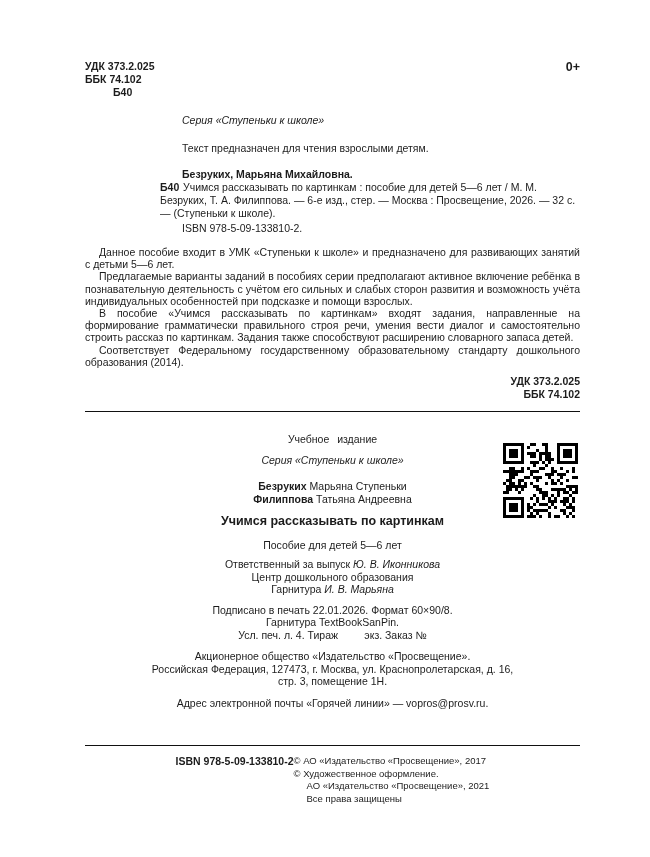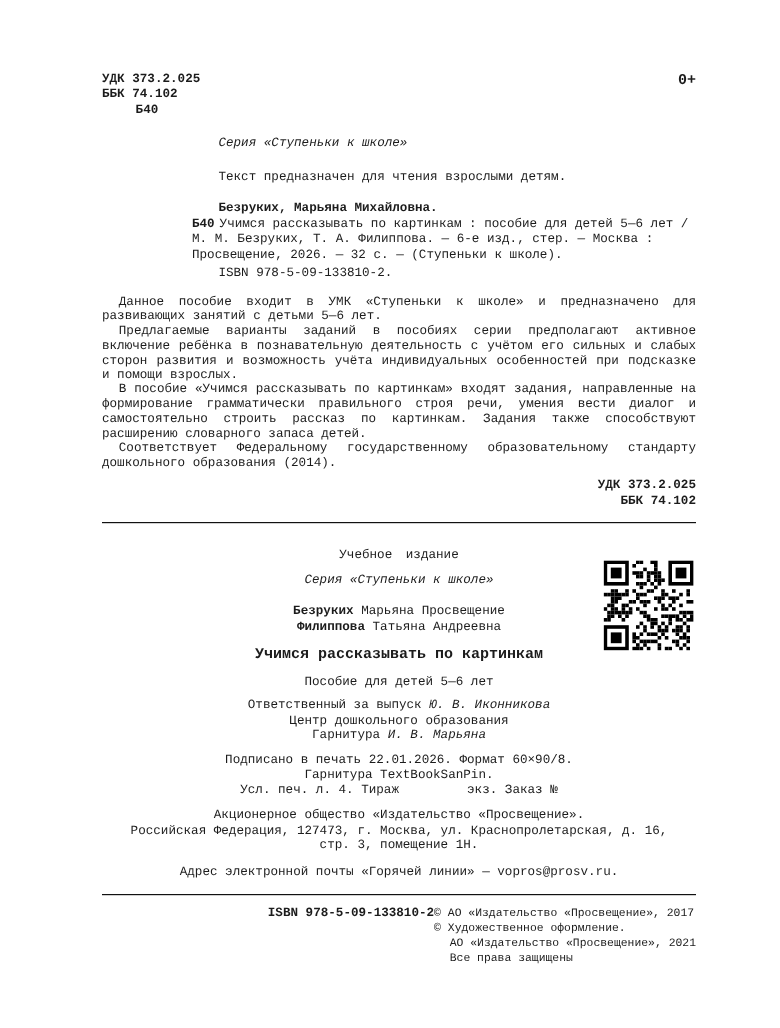--- a/index.html
+++ b/index.html
@@ -1,20 +1,20 @@
 <!DOCTYPE html>
 <html><head>
 <meta charset="utf-8">
 <style>
   html,body { margin:0; padding:0; background:#ffffff; }
   .page {
     position:relative;
     width:650px; height:857px;
     background:#ffffff;
-    font-family:Liberation Mono, monospace;
+    font-family:Liberation Sans, sans-serif;
     font-size:10.5px;
     color:#1c1c1c;
     overflow:hidden;
   }
   .content { position:absolute; left:85px; right:70px; top:60px; }
 
   .top-row { display:flex; justify-content:space-between; align-items:flex-start; }
   .codes-left div { font-weight:bold; line-height:13px; }
   .codes-left .code-b40 { padding-left:28px; }
   .age-rating { font-weight:bold; font-size:12.5px; }
@@ -44,21 +44,21 @@
   .imprint .names-ital { font-style:italic; }
   .imprint .gap-sm { height:8px; }
   .imprint .gap-md { height:9px; }
   .pre { white-space:pre-wrap; }
 
   .qr-box { position:absolute; top:10px; right:2px; width:75px; height:75px; }
   .qr-box svg { display:block; }
 
   .footer { position:absolute; left:85px; right:70px; top:745px;
             border-top:1.2px solid #111; padding-top:9px;
-            display:flex; justify-content:flex-end; align-items:flex-start; }
+            display:flex; justify-content:center; align-items:flex-start; }
   .footer .isbn-bottom { font-weight:bold; font-size:10.5px; }
   .copyright { font-size:9.5px; line-height:12.5px; text-align:left; }
   .copyright .indent { padding-left:13px; }
 </style>
 </head>
 <body>
 
 <div class="page">
   <div class="content">
 
@@ -296,21 +296,21 @@
             <rect x="60" y="6" width="9" height="9" fill="#000"></rect>
             <rect x="0" y="54" width="21" height="21" fill="#000"></rect>
             <rect x="3" y="57" width="15" height="15" fill="#fff"></rect>
             <rect x="6" y="60" width="9" height="9" fill="#000"></rect>
           </svg>
       </div>
 
       <div class="edition-type">Учебное издание</div>
       <div class="series">Серия «Ступеньки к школе»</div>
 
-      <div class="author-line"><span class="surname">Безруких</span><span> Марьяна Просвещение</span></div>
+      <div class="author-line"><span class="surname">Безруких</span><span> Марьяна Ступеньки</span></div>
       <div class="author-line"><span class="surname">Филиппова</span><span> Татьяна Андреевна</span></div>
 
       <div class="book-title">Учимся рассказывать по картинкам</div>
       <div class="subtitle">Пособие для детей 5—6 лет</div>
 
       <div><span>Ответственный за выпуск </span><span class="names-ital">Ю. В. Иконникова</span></div>
       <div>Центр дошкольного образования</div>
       <div><span>Гарнитура </span><span class="names-ital">И. В. Марьяна</span></div>
 
       <div class="gap-sm"></div>

